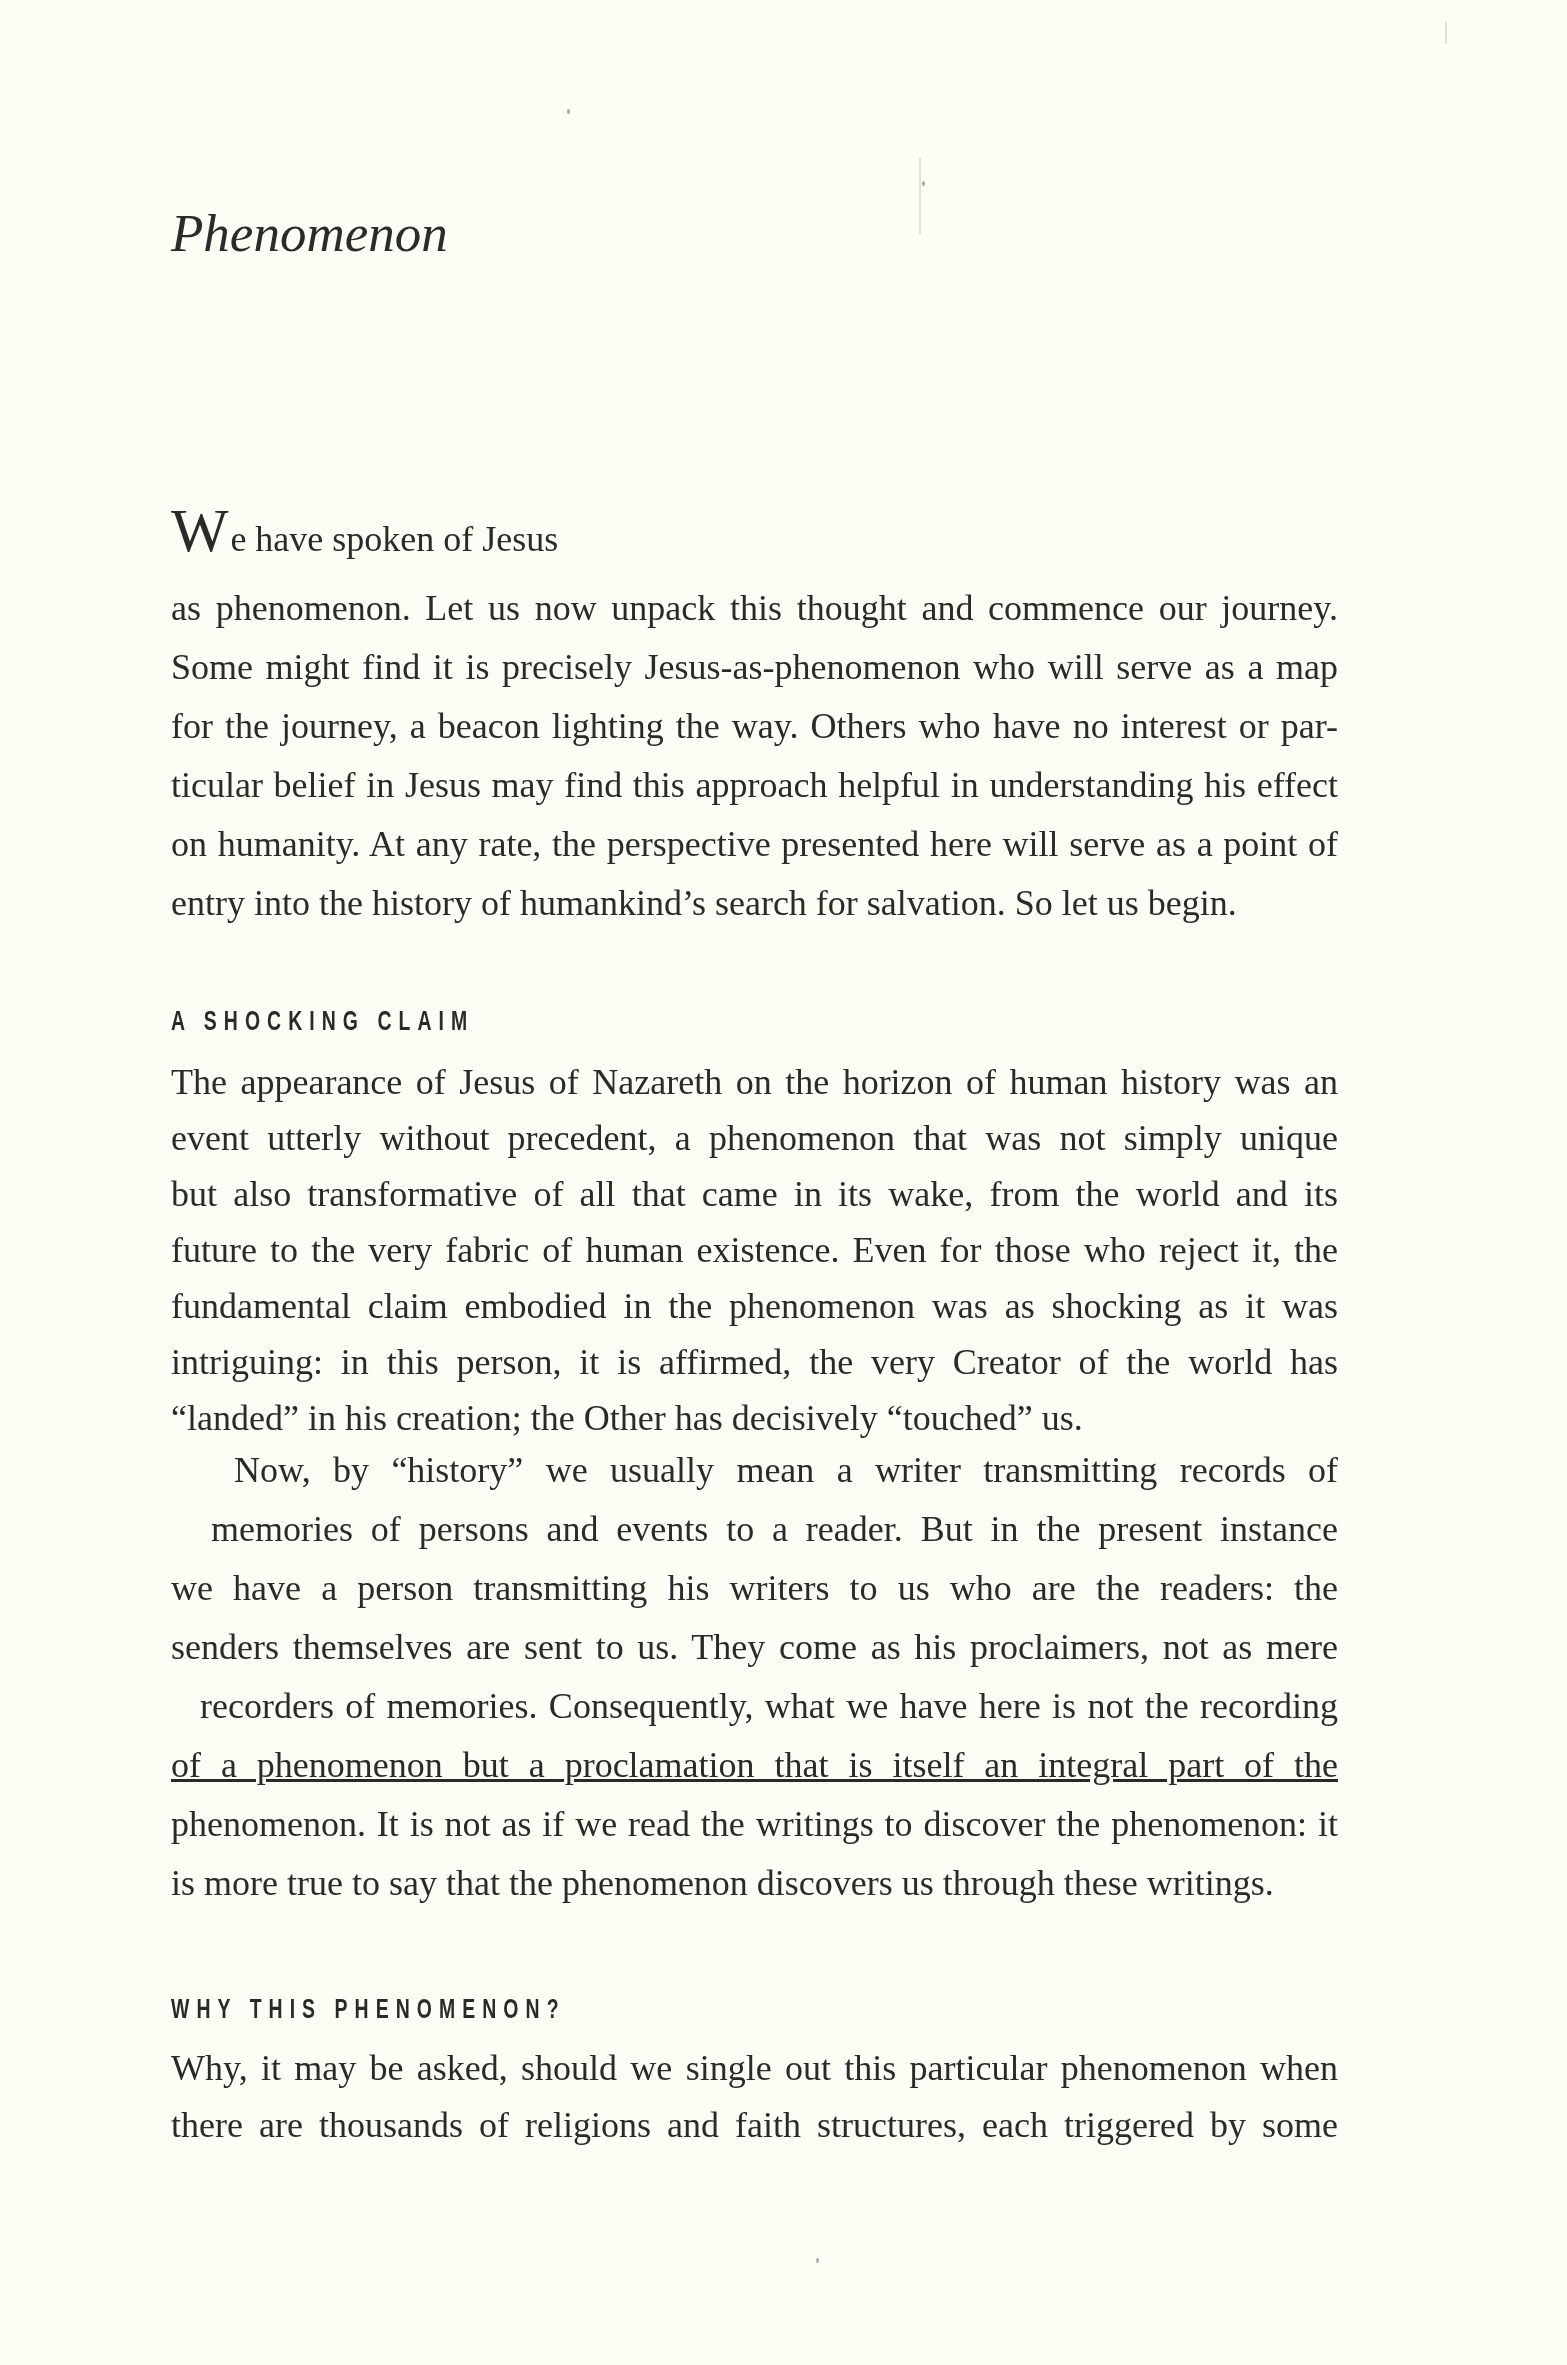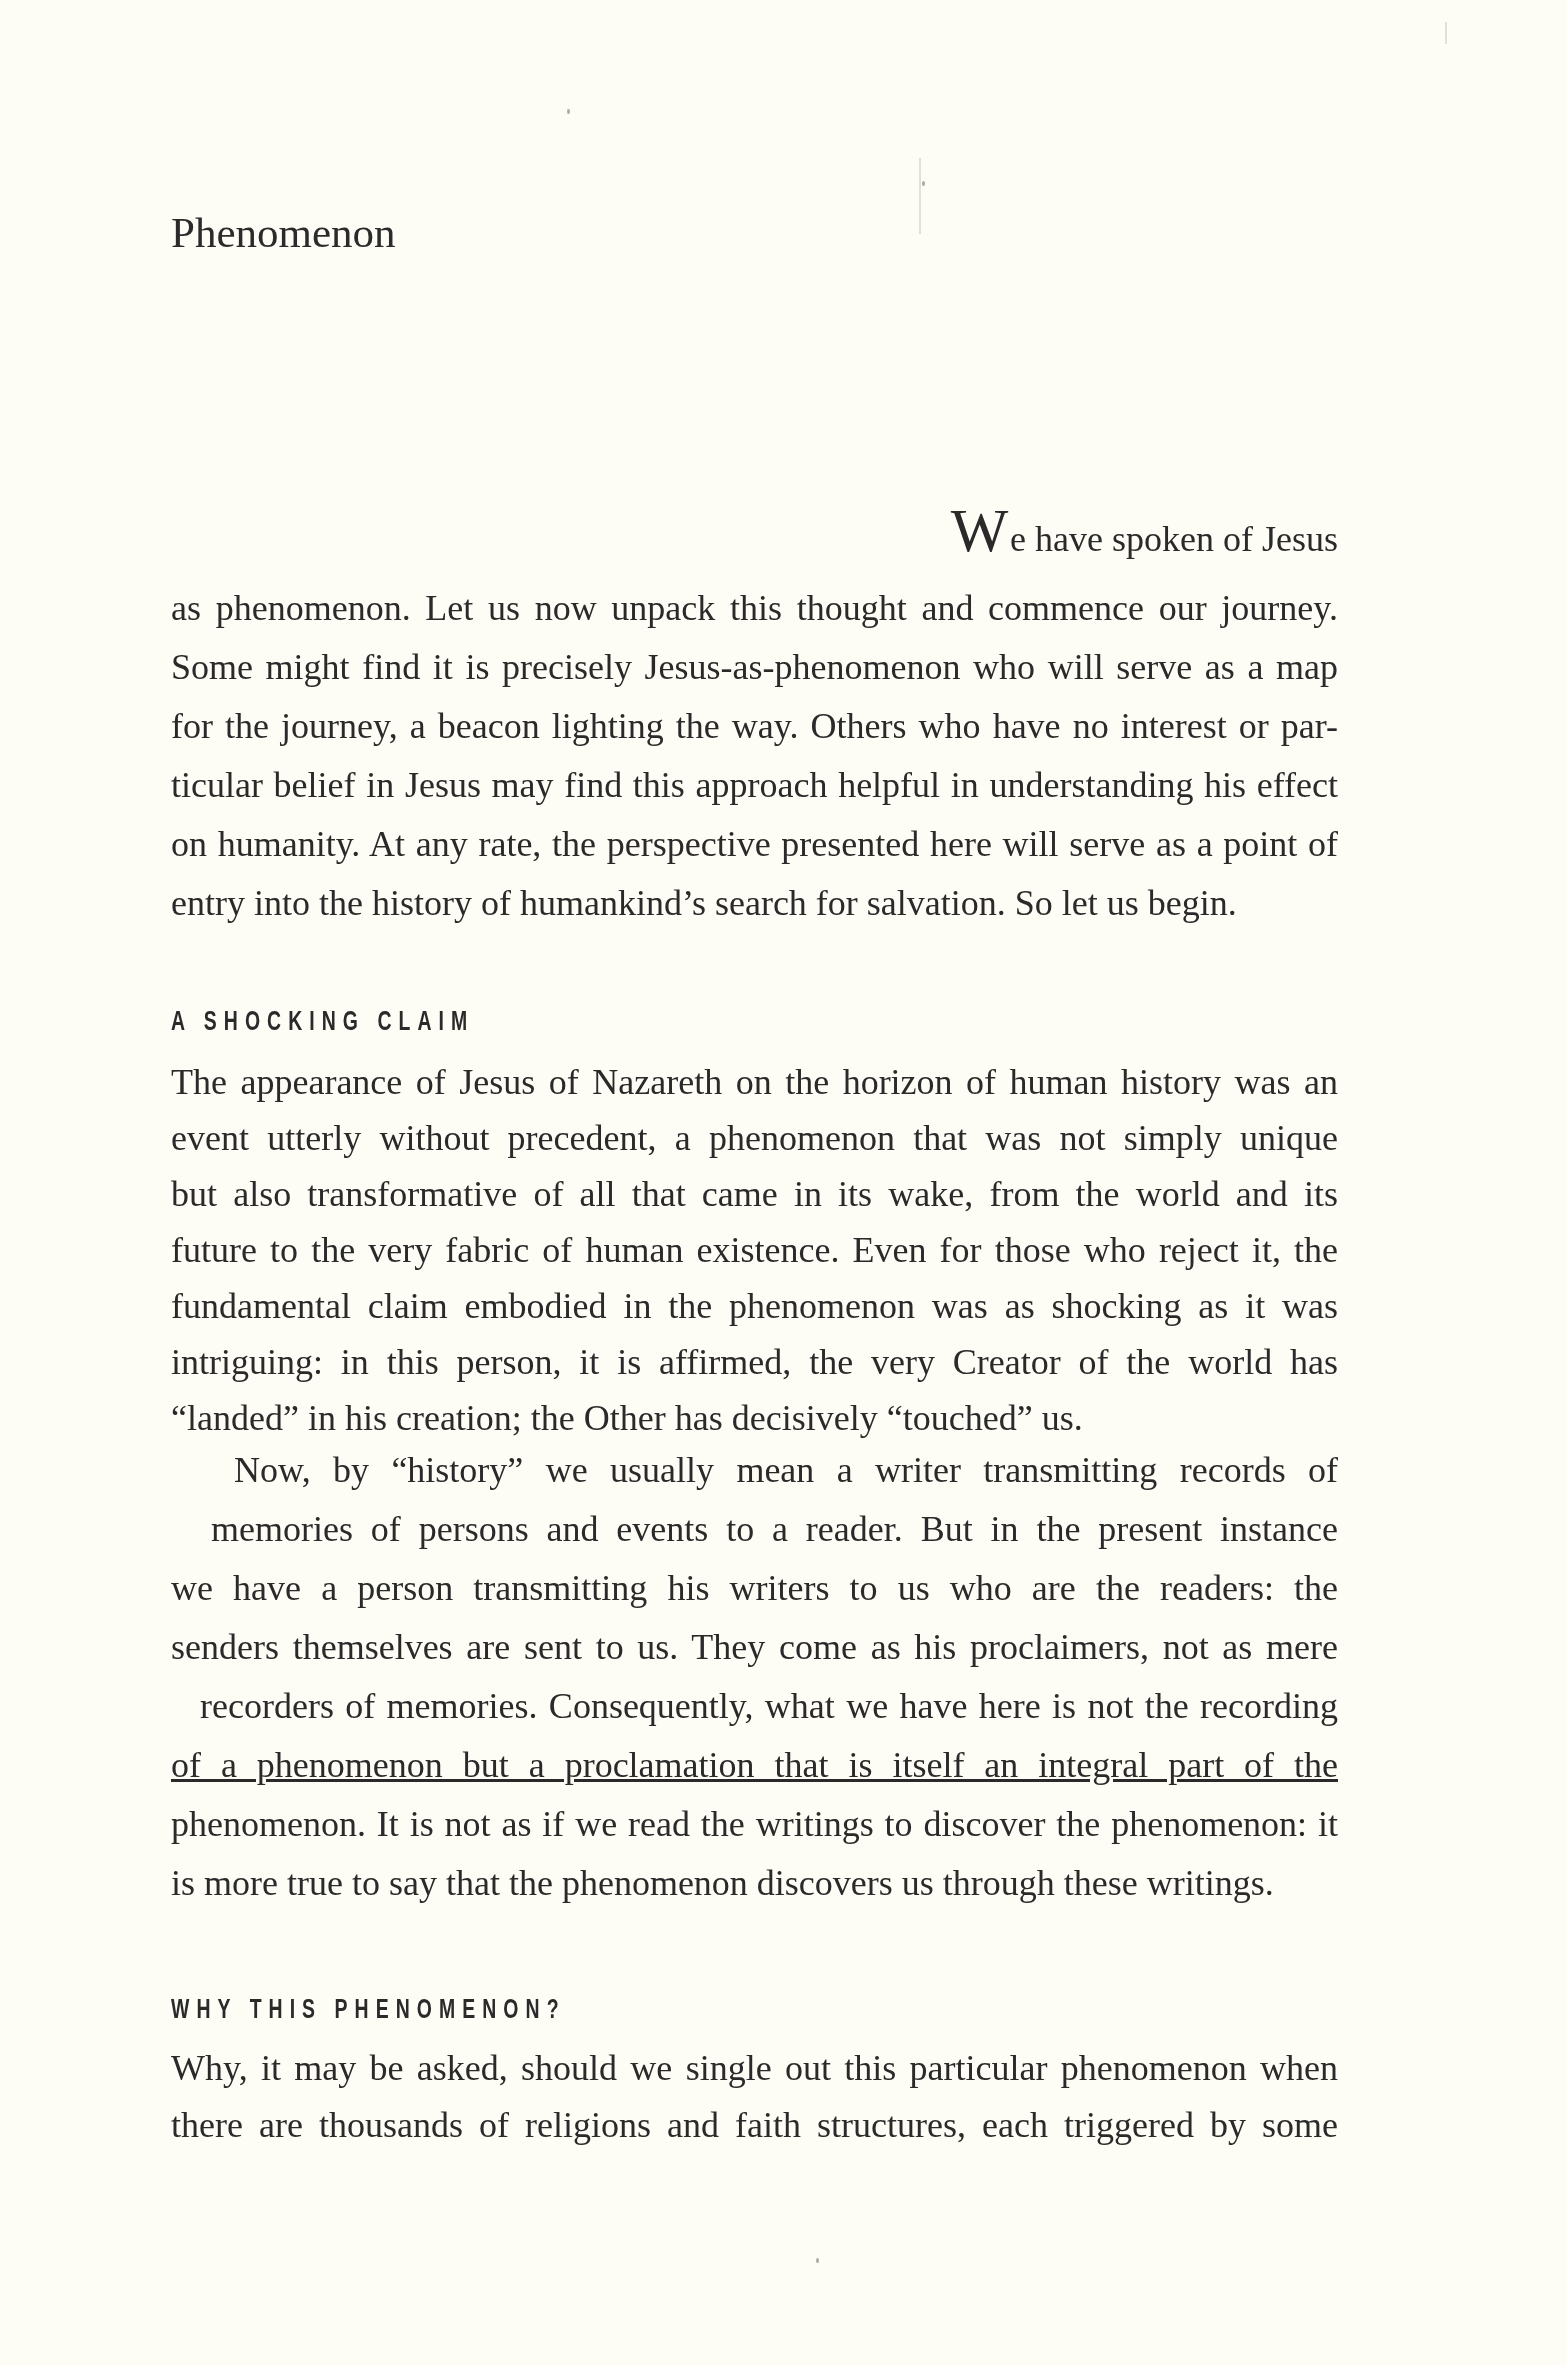--- a/index.html
+++ b/index.html
@@ -5,34 +5,34 @@
   html, body { margin: 0; padding: 0; }
   body {
     width: 1568px; height: 2366px; position: relative; overflow: hidden;
     background: #fdfcf5;
     font-family: "Liberation Serif", "DejaVu Serif", serif;
     color: #2a2a2a;
   }
   .page { position: absolute; left: 0; top: 0; width: 1568px; height: 2366px; }
   .title {
     position: absolute; left: 171px; top: 199px;
-    font-family: "Liberation Serif", serif; 
-    font-size: 43px; line-height: 68px; color: #2b2b2b; white-space: nowrap;
+    font-family: "Liberation Serif", serif; font-style: italic;
+    font-size: 53px; line-height: 68px; color: #2b2b2b; white-space: nowrap;
   }
   .block { position: absolute; left: 171px; width: 1167px; }
   .line {
     display: block; white-space: nowrap;
     text-align: justify; text-align-last: justify;
     font-size: 36px; color: #2a2a2a;
   }
   .line.last { text-align-last: left; }
   .line.indent { padding-left: 63px; box-sizing: border-box; }
   .opening {
     position: absolute; left: 171px; width: 1167px; top: 504px; height: 62px;
-    text-align: right; white-space: nowrap; font-size: 36px; line-height: 62px;
+    text-align: left; white-space: nowrap; font-size: 36px; line-height: 62px;
   }
   .dropcap { font-size: 61px; line-height: 53px; color: #2a2a2a; margin-right: 1.8px; }
   .heading {
     position: absolute; left: 171px;
     font-family: "Liberation Sans", "DejaVu Sans", sans-serif; font-weight: bold;
     font-size: 27px; line-height: 30px; letter-spacing: 9.8px;
     transform: scaleX(0.72); transform-origin: left center;
     color: #2a2a2a; white-space: nowrap;
   }
   .speck { position: absolute; background: #777; border-radius: 50%; opacity: .6; }

